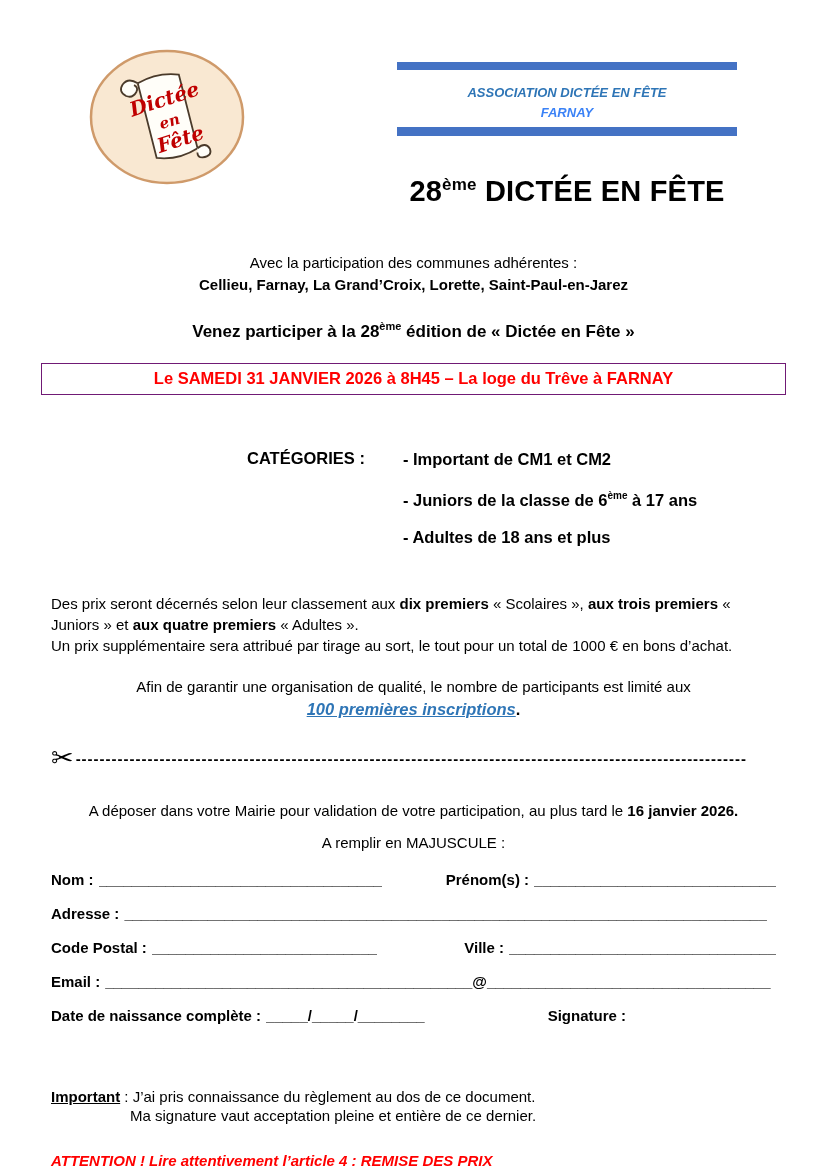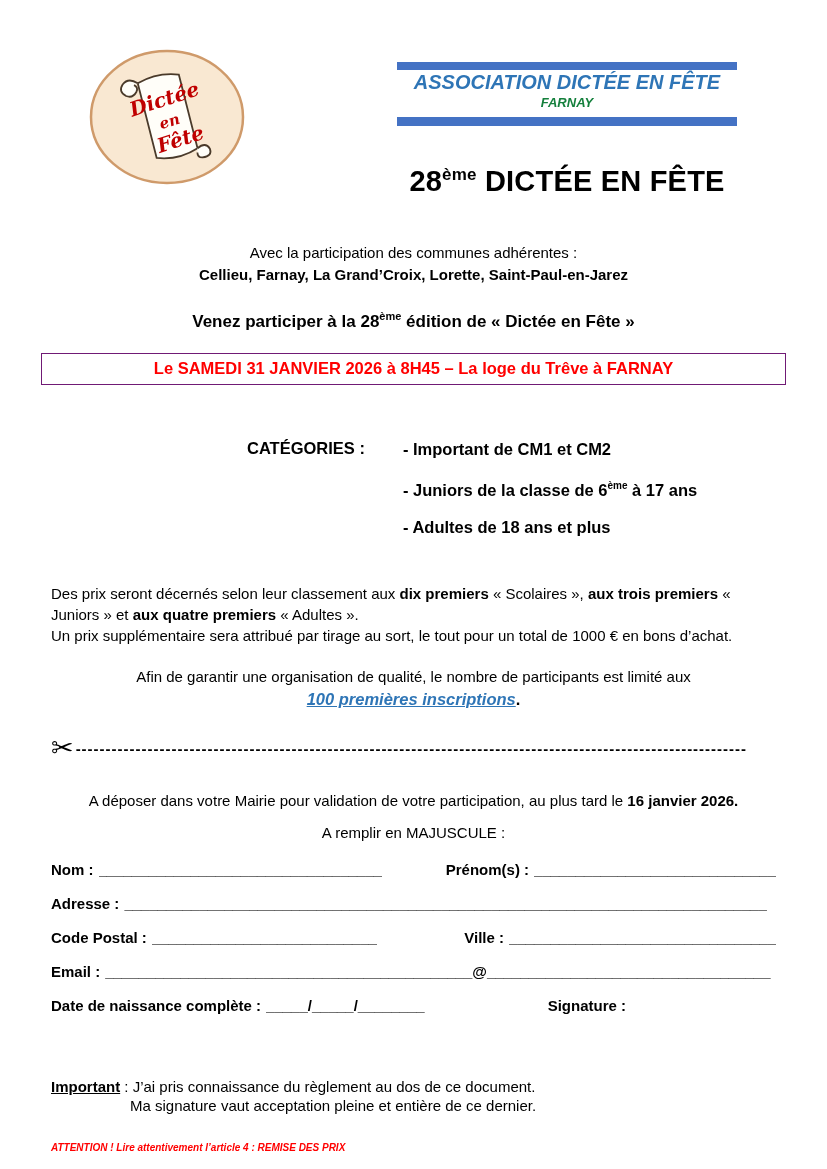--- a/index.html
+++ b/index.html
@@ -9,22 +9,22 @@
     font-family:"Liberation Sans", sans-serif; color:#000;
   }
   .page { width:827px; height:1169px; padding:48px 51px 0 51px; overflow:hidden; }
 
   
   .top { display:flex; align-items:flex-start; }
   .logo-wrap { margin-left:37px; width:158px; flex:0 0 auto; }
   .header-right { margin-left:151px; width:340px; margin-top:14px; text-align:center; }
   .blue-bar { height:8px; background:#4472c4; }
   .blue-bar.bottom { height:9px; margin-top:6px; }
-  .assoc-name { margin-top:1px; font-size:20px; font-weight:bold; font-style:italic; color:#2e75b6; line-height:23px; }
-  .assoc-city { font-size:13px; font-weight:bold; font-style:italic; color:#15803d; line-height:17px; }
+  .assoc-name { margin-top:11px; font-size:13px; font-weight:bold; font-style:italic; color:#2e75b6; line-height:23px; }
+  .assoc-city { font-size:13px; font-weight:bold; font-style:italic; color:#3b82f6; line-height:17px; }
   .title-row { display:flex; justify-content:center; margin-top:32px; }
   .main-title { font-size:29px; font-weight:bold; white-space:nowrap; line-height:34px; letter-spacing:0.2px; }
   .main-title sup { font-size:17px; }
 
   
   .center { text-align:center; }
   .participation { margin-top:46px; font-size:15px; }
   .communes { margin-top:5px; font-size:15px; font-weight:bold; }
   .invite { margin-top:27px; font-size:17px; font-weight:bold; }
   .invite sup { font-size:11px; }
@@ -67,21 +67,21 @@
   .fgroup { display:flex; white-space:nowrap; }
   .flabel { margin-right:5px; }
   .fline { overflow:hidden; }
   .email-row { display:block; white-space:nowrap; overflow:hidden; }
   .sig { margin-left:auto; margin-right:150px; }
 
   
   .important { margin-top:62px; font-size:15px; }
   .important .imp-label { font-weight:bold; text-decoration:underline; }
   .important-2 { margin-left:79px; font-size:15px; line-height:21px; }
-  .attention { margin-top:26px; font-size:10px; font-weight:bold; font-style:italic; color:#ff0000; }
+  .attention { margin-top:26px; font-size:15px; font-weight:bold; font-style:italic; color:#ff0000; }
 </style>
 </head>
 <body>
 
 <div class="page">
 
   <div class="top">
     <div class="logo-wrap">
       <svg width="158" height="138" viewBox="0 0 158 138">
         <ellipse cx="79" cy="69" rx="76" ry="66" fill="#f9e8d2" stroke="#cf9a6a" stroke-width="2.5"></ellipse>

